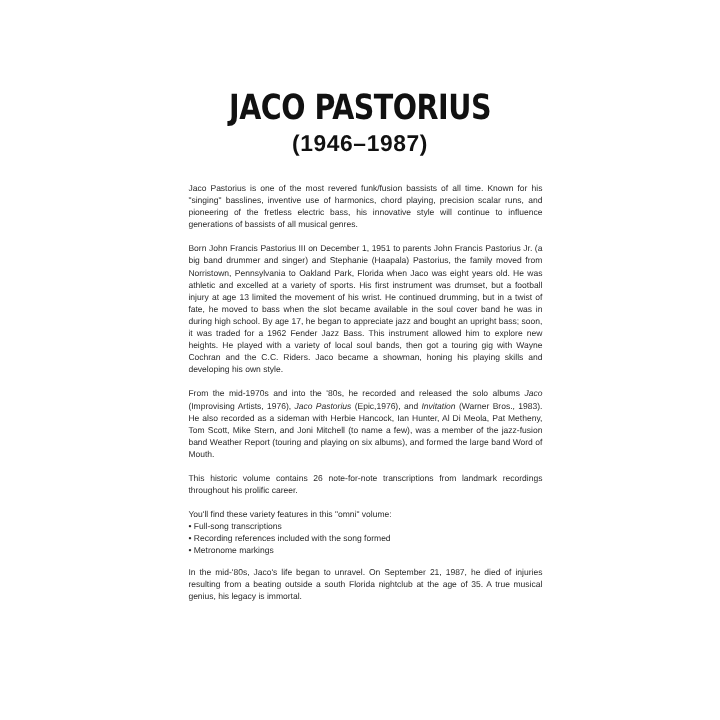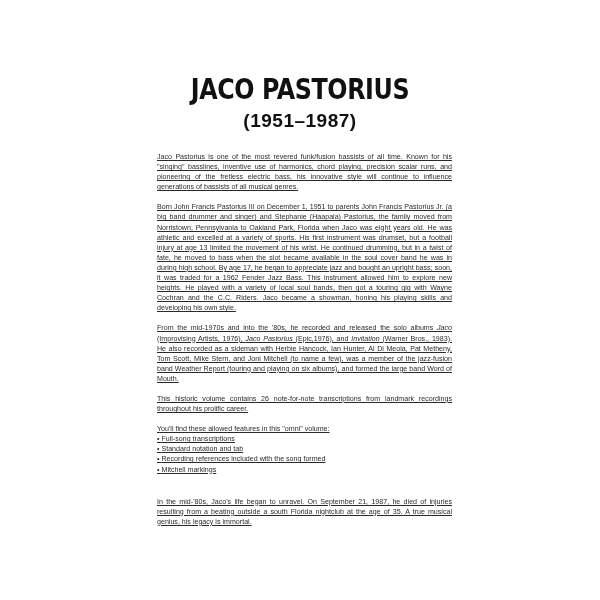--- a/index.html
+++ b/index.html
@@ -18,41 +18,39 @@
       text-align: center;
       font-family: "Liberation Sans", sans-serif;
       font-weight: bold; font-size: 19px; letter-spacing: 0.5px;
       color: #111; line-height: 24px;
     }
     .body {
       position: absolute; left: 157px; top: 152px; width: 295px;
       font-family: "Liberation Sans", sans-serif;
       font-size: 7.1px; line-height: 10.1px; color: #2a2a2a;
       text-align: justify;
-      text-decoration: underline;
     }
     .body p { margin: 0 0 10px 0; }
-    .body ul { list-style: none; margin: 0 0 22px 0; padding: 0; }
+    .body ul { list-style: none; margin: 0 0 7px 0; padding: 0; }
     .body li::before { content: "\2022\00a0"; }
     em { font-style: italic; }
   </style>
 </head>
 <body>
 
 <div class="page">
   <div class="title">JACO PASTORIUS</div>
-  <div class="dates">(1951–1987)</div>
+  <div class="dates">(1946–1987)</div>
 
   <div class="body">
     <p>Jaco Pastorius is one of the most revered funk/fusion bassists of all time. Known for his "singing" basslines, inventive use of harmonics, chord playing, precision scalar runs, and pioneering of the fretless electric bass, his innovative style will continue to influence generations of bassists of all musical genres.</p>
     <p>Born John Francis Pastorius III on December 1, 1951 to parents John Francis Pastorius Jr. (a big band drummer and singer) and Stephanie (Haapala) Pastorius, the family moved from Norristown, Pennsylvania to Oakland Park, Florida when Jaco was eight years old. He was athletic and excelled at a variety of sports. His first instrument was drumset, but a football injury at age 13 limited the movement of his wrist. He continued drumming, but in a twist of fate, he moved to bass when the slot became available in the soul cover band he was in during high school. By age 17, he began to appreciate jazz and bought an upright bass; soon, it was traded for a 1962 Fender Jazz Bass. This instrument allowed him to explore new heights. He played with a variety of local soul bands, then got a touring gig with Wayne Cochran and the C.C. Riders. Jaco became a showman, honing his playing skills and developing his own style.</p>
     <p><span>From the mid-1970s and into the '80s, he recorded and released the solo albums </span><em>Jaco</em><span> (Improvising Artists, 1976), </span><em>Jaco Pastorius</em><span> (Epic,1976), and </span><em>Invitation</em><span> (Warner Bros., 1983). He also recorded as a sideman with Herbie Hancock, Ian Hunter, Al Di Meola, Pat Metheny, Tom Scott, Mike Stern, and Joni Mitchell (to name a few), was a member of the jazz-fusion band Weather Report (touring and playing on six albums), and formed the large band Word of Mouth.</span></p>
     <p>This historic volume contains 26 note-for-note transcriptions from landmark recordings throughout his prolific career.</p>
-    <div style="text-align:left;">You'll find these allowed features in this "omni" volume:</div>
+    <div style="text-align:left;">You'll find these variety features in this "omni" volume:</div>
     <ul>
       <li>Full-song transcriptions</li>
-      <li>Standard notation and tab</li>
       <li>Recording references included with the song formed</li>
-      <li>Mitchell markings</li>
+      <li>Metronome markings</li>
     </ul>
     <p>In the mid-'80s, Jaco's life began to unravel. On September 21, 1987, he died of injuries resulting from a beating outside a south Florida nightclub at the age of 35. A true musical genius, his legacy is immortal.</p>
   </div>
 </div>
 
 </body></html>

